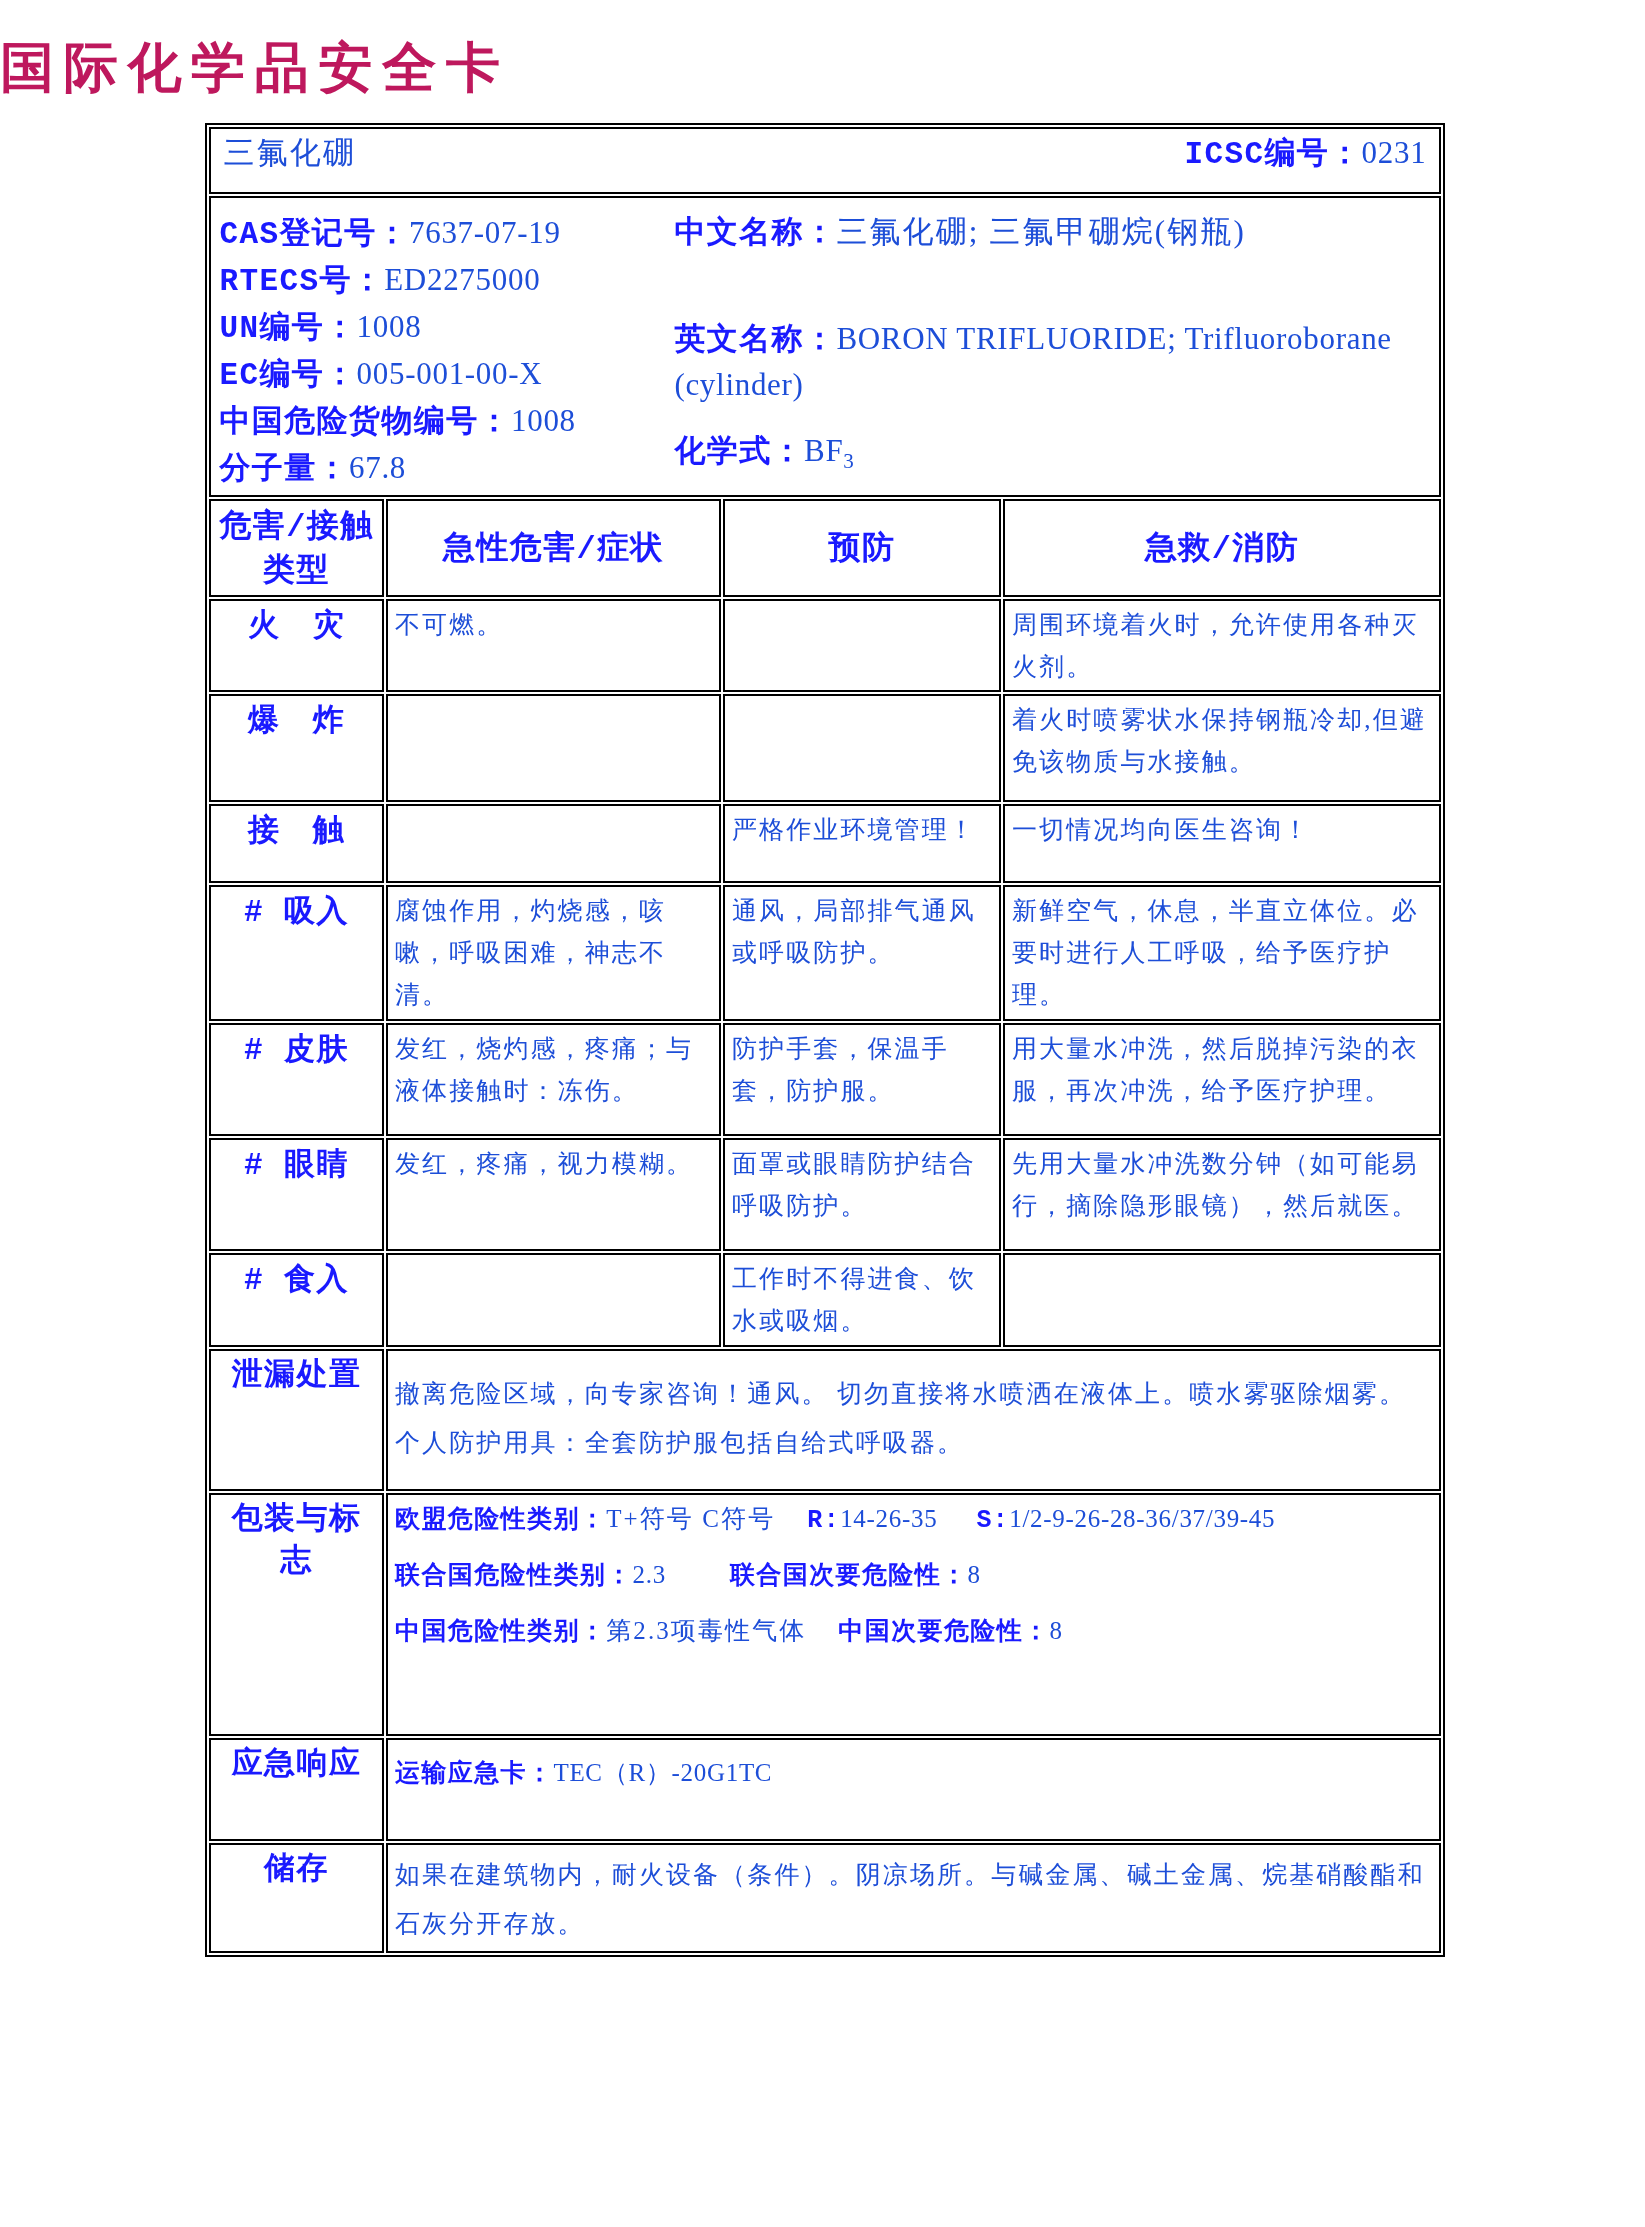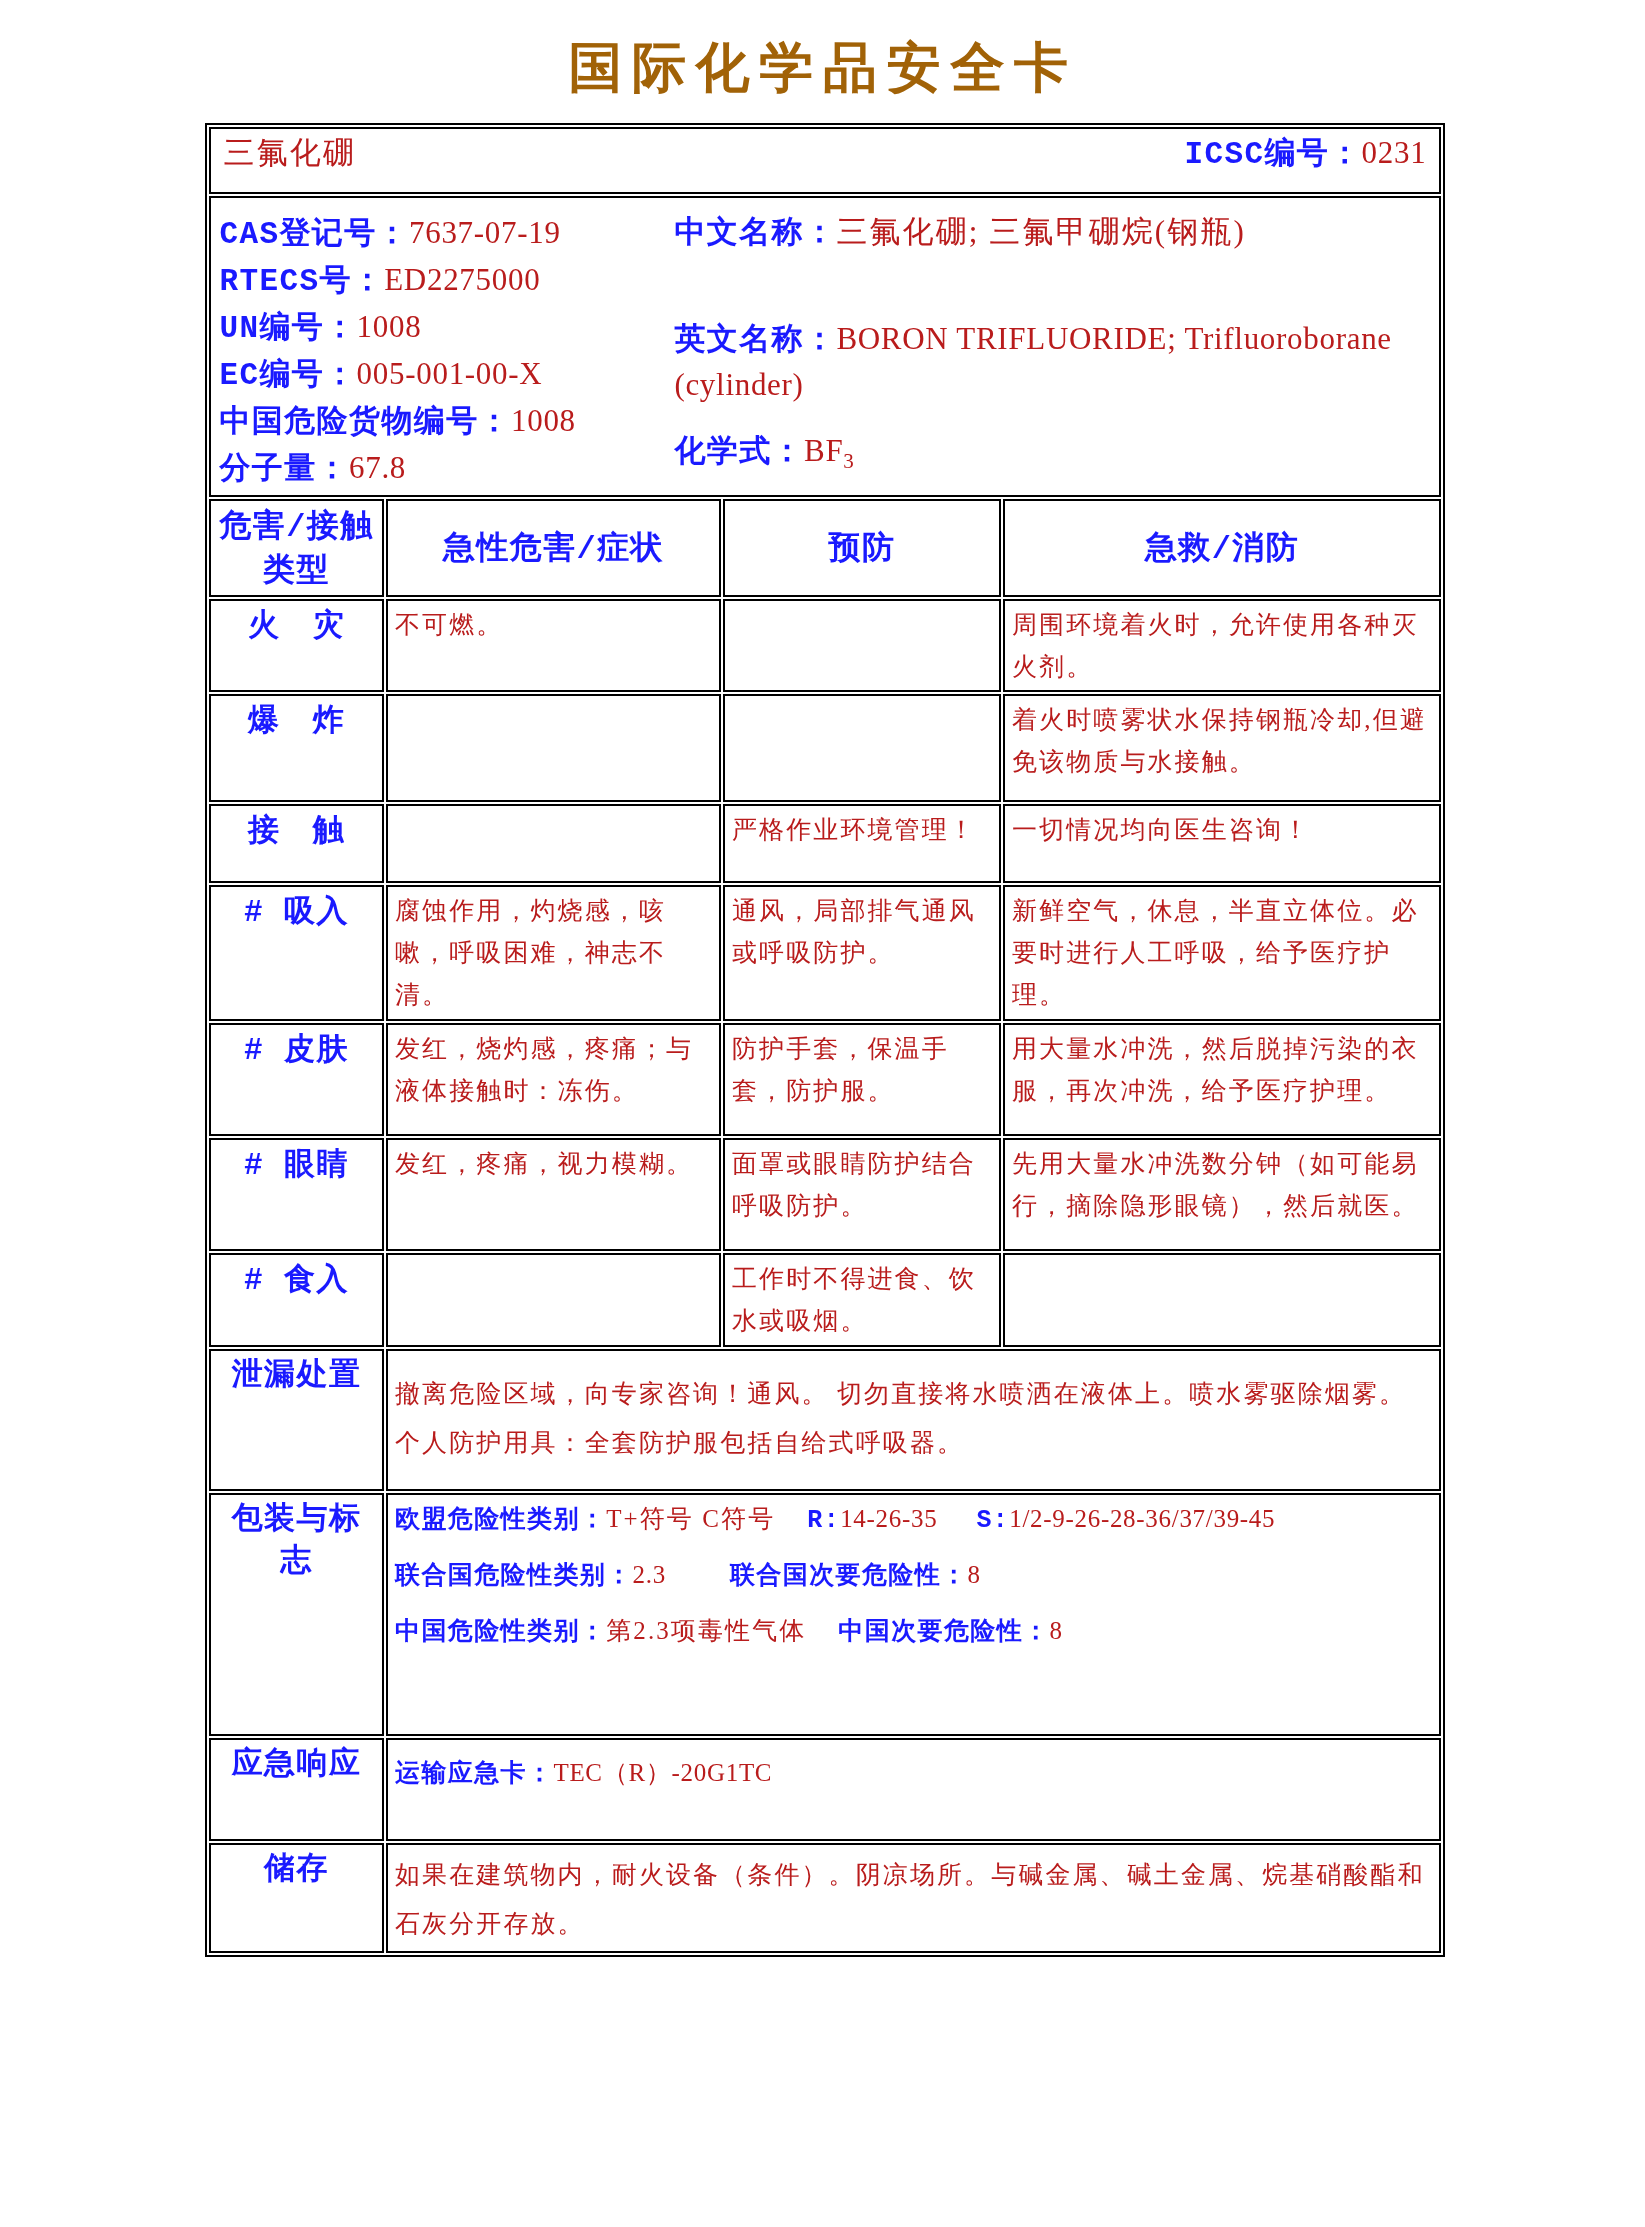--- a/index.html
+++ b/index.html
@@ -3,22 +3,21 @@
 <meta charset="utf-8">
 <style>
   html,body{margin:0;padding:0;}
   body{
     width:1646px;height:2227px;background:#ffffff;
     font-family:"Liberation Serif","DejaVu Serif",serif;
     color:#000;
   }
   .page-title{
     margin:32px 0 18px 0;
-    text-align:center;
-    color:#a16207;
+    color:#be185d;
     font-size:54px;
     font-weight:bold;
     letter-spacing:9.7px;
     font-family:"DejaVu Serif","Liberation Serif",serif;
   }
   table.card{
     margin-left:205px;
     width:1237px;
     table-layout:fixed;
     border-collapse:separate;
@@ -33,21 +32,21 @@
     padding:2.8px 7px;
     overflow:hidden;
   }
   
   .b{
     color:#1a1aff;
     font-family:Liberation Mono, monospace;
     font-weight:bold;
     letter-spacing:1.4px;
   }
-  .k{ color:#b91c1c; letter-spacing:2.1px; }
+  .k{ color:#1d4ed8; letter-spacing:2.1px; }
   .lat{ letter-spacing:0.7px; }
 
   
   tr.tr-name{ height:67px; }
   .name-row{
     display:flex; justify-content:space-between; align-items:center;
     height:100%; font-size:31px; padding:0 5.6px;
   }
   
   tr.tr-info{ height:259px; }

